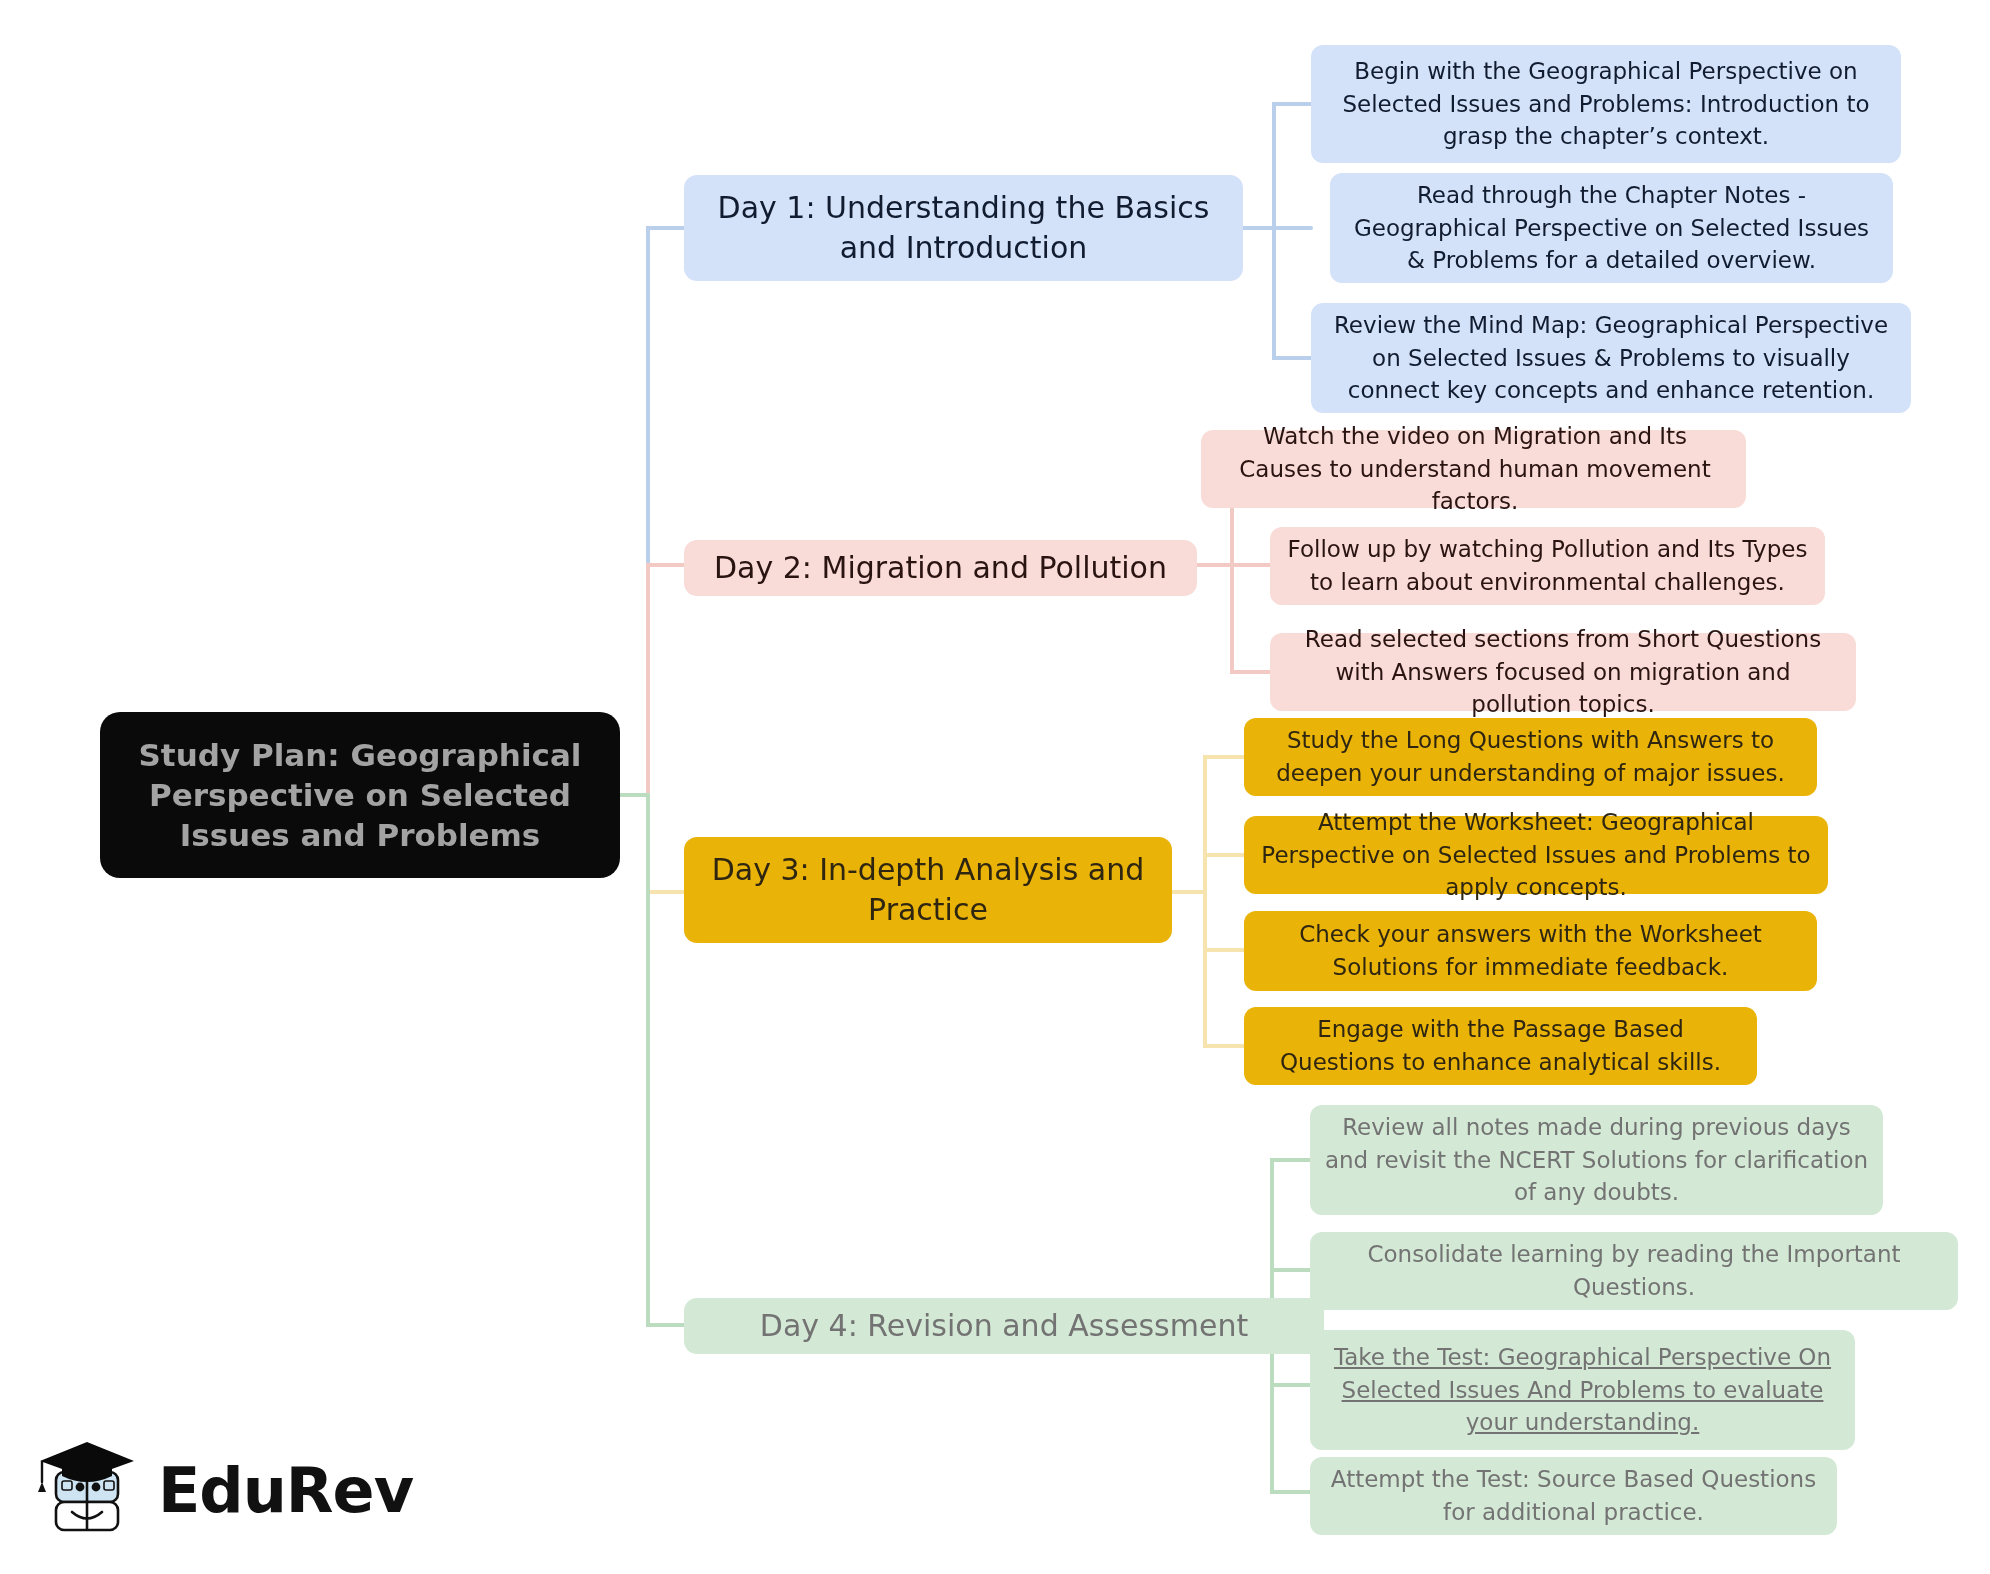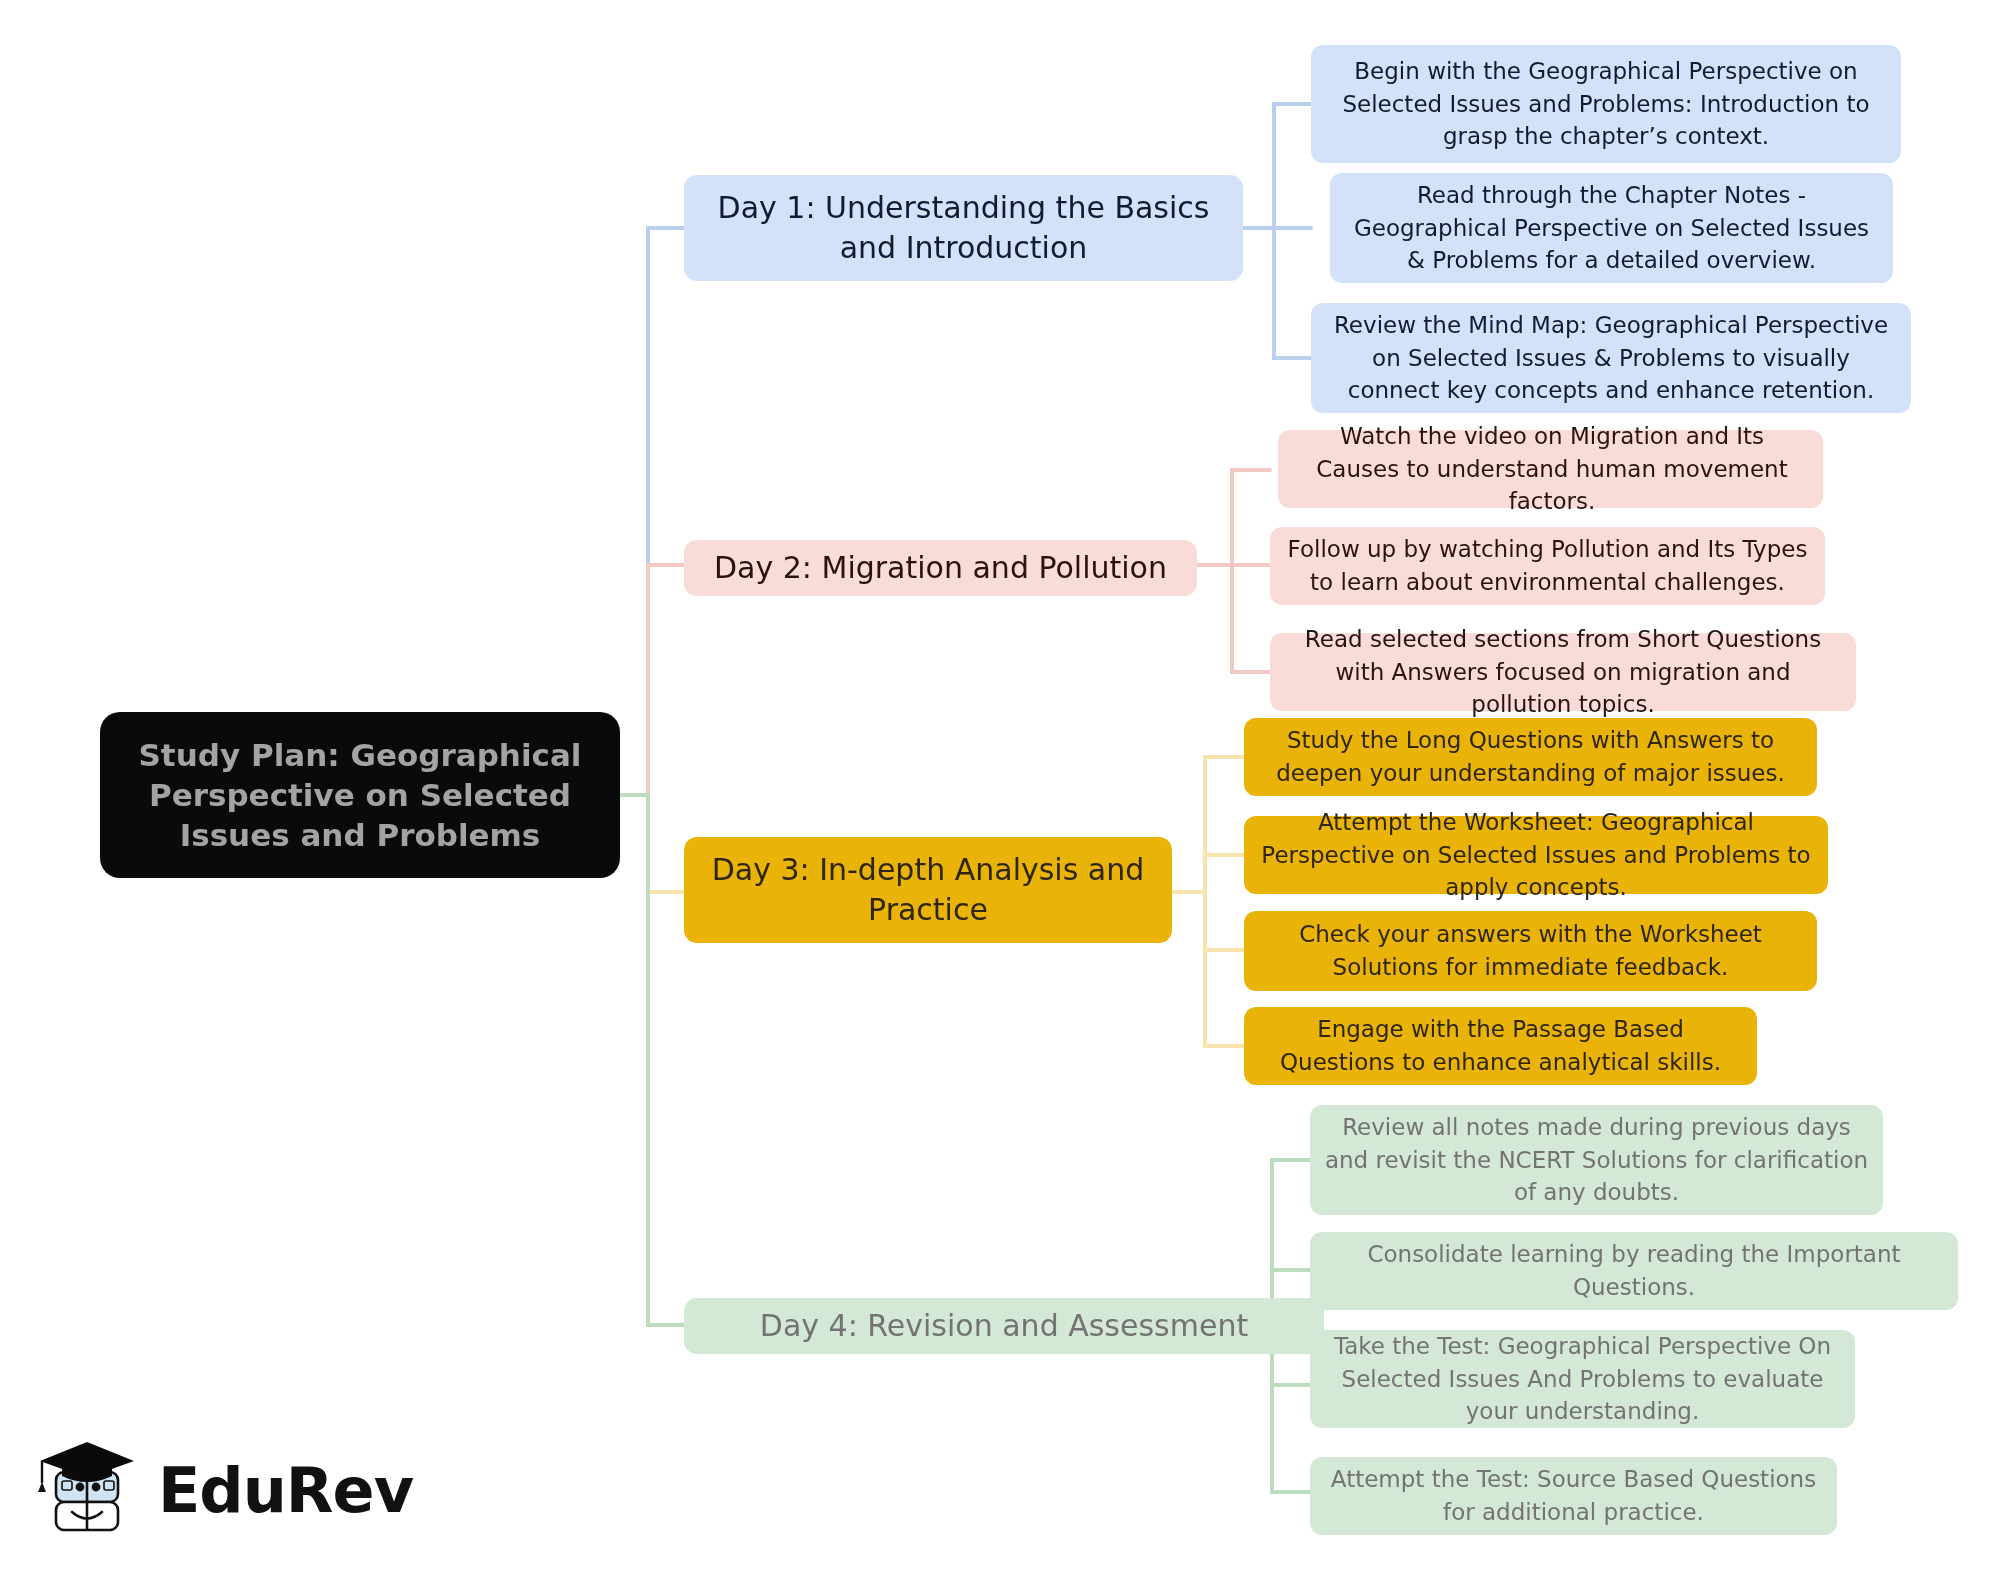--- a/index.html
+++ b/index.html
@@ -121,21 +121,21 @@
   <div class="node node-branch c-blue" style="left:684px; top:175px; width:559px; height:106px;">Day 1: Understanding the Basics and Introduction</div>
 
   <div class="node node-leaf c-blue" style="left:1311px; top:45px; width:590px; height:118px;">Begin with the Geographical Perspective on Selected Issues and Problems: Introduction to grasp the chapter’s context.</div>
 
   <div class="node node-leaf c-blue" style="left:1330px; top:173px; width:563px; height:110px;">Read through the Chapter Notes - Geographical Perspective on Selected Issues &amp; Problems for a detailed overview.</div>
 
   <div class="node node-leaf c-blue" style="left:1311px; top:303px; width:600px; height:110px;">Review the Mind Map: Geographical Perspective on Selected Issues &amp; Problems to visually connect key concepts and enhance retention.</div>
 
   <div class="node node-branch c-pink" style="left:684px; top:540px; width:513px; height:56px;">Day 2: Migration and Pollution</div>
 
-  <div class="node node-leaf c-pink" style="left:1278px; top:430px; width:545px; height:78px;padding-left:17px;">Watch the video on Migration and Its Causes to understand human movement factors.</div>
+  <div class="node node-leaf c-pink" style="left:1201px; top:430px; width:545px; height:78px;padding-left:17px;">Watch the video on Migration and Its Causes to understand human movement factors.</div>
 
   <div class="node node-leaf c-pink" style="left:1270px; top:527px; width:555px; height:78px;">Follow up by watching Pollution and Its Types to learn about environmental challenges.</div>
 
   <div class="node node-leaf c-pink" style="left:1270px; top:633px; width:586px; height:78px;">Read selected sections from Short Questions with Answers focused on migration and pollution topics.</div>
 
   <div class="node node-branch c-amber" style="left:684px; top:837px; width:488px; height:106px;">Day 3: In-depth Analysis and Practice</div>
 
   <div class="node node-leaf c-amber" style="left:1244px; top:718px; width:573px; height:78px;">Study the Long Questions with Answers to deepen your understanding of major issues.</div>
 
   <div class="node node-leaf c-amber" style="left:1244px; top:816px; width:584px; height:78px;">Attempt the Worksheet: Geographical Perspective on Selected Issues and Problems to apply concepts.</div>
@@ -143,21 +143,21 @@
   <div class="node node-leaf c-amber" style="left:1244px; top:911px; width:573px; height:80px;">Check your answers with the Worksheet Solutions for immediate feedback.</div>
 
   <div class="node node-leaf c-amber" style="left:1244px; top:1007px; width:513px; height:78px;">Engage with the Passage Based Questions to enhance analytical skills.</div>
 
   <div class="node node-branch c-green" style="left:684px; top:1298px; width:640px; height:56px;">Day 4: Revision and Assessment</div>
 
   <div class="node node-leaf c-green" style="left:1310px; top:1105px; width:573px; height:110px;">Review all notes made during previous days and revisit the NCERT Solutions for clarification of any doubts.</div>
 
   <div class="node node-leaf c-green" style="left:1310px; top:1232px; width:648px; height:78px;">Consolidate learning by reading the Important Questions.</div>
 
-  <div class="node node-leaf c-green" style="left:1310px; top:1330px; width:545px; height:98px;">Take the Test: Geographical Perspective On Selected Issues And Problems to evaluate your understanding.</div>
+  <div class="node node-leaf c-green" style="left:1310px; top:1330px; width:545px; height:120px;text-decoration:underline;">Take the Test: Geographical Perspective On Selected Issues And Problems to evaluate your understanding.</div>
 
   <div class="node node-leaf c-green" style="left:1310px; top:1457px; width:527px; height:78px;">Attempt the Test: Source Based Questions for additional practice.</div>
 
   <div id="logo">
     <svg id="logo-mark" viewBox="0 0 108 110" xmlns="http://www.w3.org/2000/svg">
 
       <rect x="22" y="36" width="62" height="30" rx="8" fill="#cfe4f2" stroke="#111" stroke-width="2.6"></rect>
       <rect x="22" y="66" width="62" height="28" rx="8" fill="#ffffff" stroke="#111" stroke-width="2.6"></rect>
 
       <line x1="53" y1="32" x2="53" y2="94" stroke="#111" stroke-width="2.6"></line>

